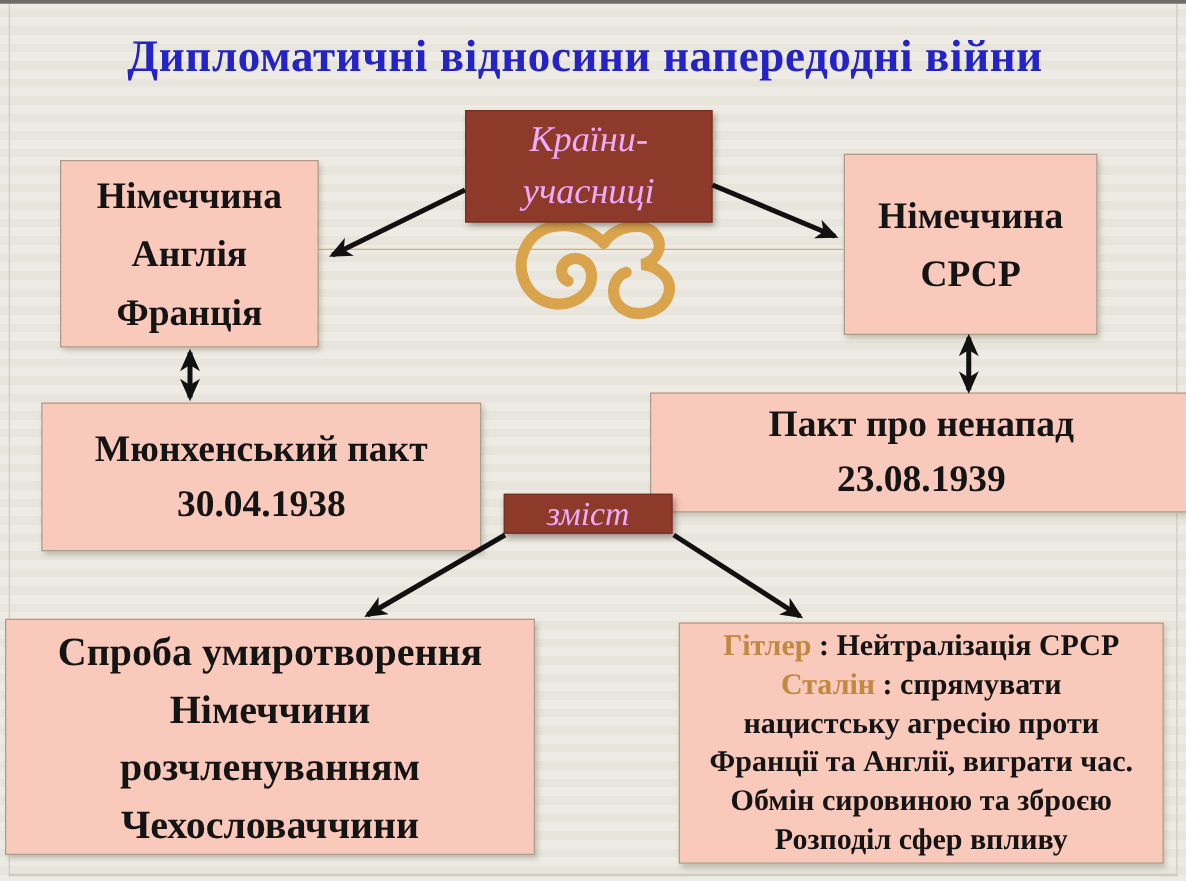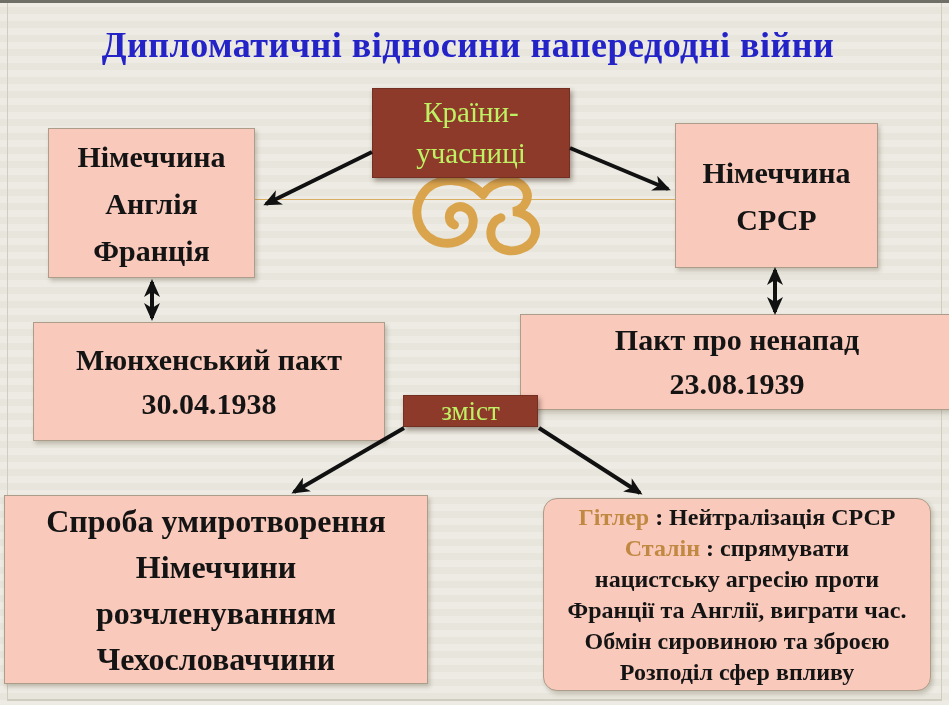--- a/index.html
+++ b/index.html
@@ -24,32 +24,33 @@
   .flourish{position:absolute;left:408px;top:170px;width:134px;height:92px;z-index:2;}
   .box{
     position:absolute;box-sizing:border-box;text-align:center;z-index:3;
     display:flex;flex-direction:column;justify-content:center;
   }
   .pink{
     background:#f9c9bb;border:1px solid #ab9d89;color:#141414;font-weight:bold;
     box-shadow:2px 3px 4px rgba(120,110,90,0.35);
   }
   .maroon{
-    background:#8e3a2a;border:1px solid #74established2f23;color:#bef264;
+    background:#8e3a2a;border:1px solid #74established2f23;color:#f0abfc;
     box-shadow:2px 3px 5px rgba(60,40,30,0.45);
+    font-style:italic;
   }
   .maroon{border:1px solid #742f23;}
   .participants{left:372px;top:88px;width:198px;height:90px;font-size:29px;line-height:41px;z-index:4;}
   .west{left:48px;top:128px;width:207px;height:150px;font-size:30px;line-height:47px;}
   .east{left:675px;top:123px;width:203px;height:145px;font-size:30px;line-height:47px;}
   .munich{left:33px;top:322px;width:352px;height:119px;font-size:30px;line-height:44px;}
   .nonagg{left:520px;top:314px;width:434px;height:96px;font-size:30px;line-height:44px;}
   .zmist{left:403px;top:395px;width:135px;height:32px;font-size:27px;line-height:40px;z-index:4;}
   .appease{left:4px;top:495px;width:424px;height:189px;font-size:32px;line-height:46px;}
-  .goals{left:543px;top:498px;width:388px;height:193px;font-size:24px;line-height:31px;border-radius:14px;}
+  .goals{left:543px;top:498px;width:388px;height:193px;font-size:24px;line-height:31px;}
   .goals .name{color:#c08840;}
   .arrows{position:absolute;left:0;top:0;width:949px;height:705px;z-index:5;pointer-events:none;}
 </style>
 </head>
 <body>
 
 <div class="slide">
   <div class="slide-top-edge"></div>
   <div class="slide-frame"></div>
 

